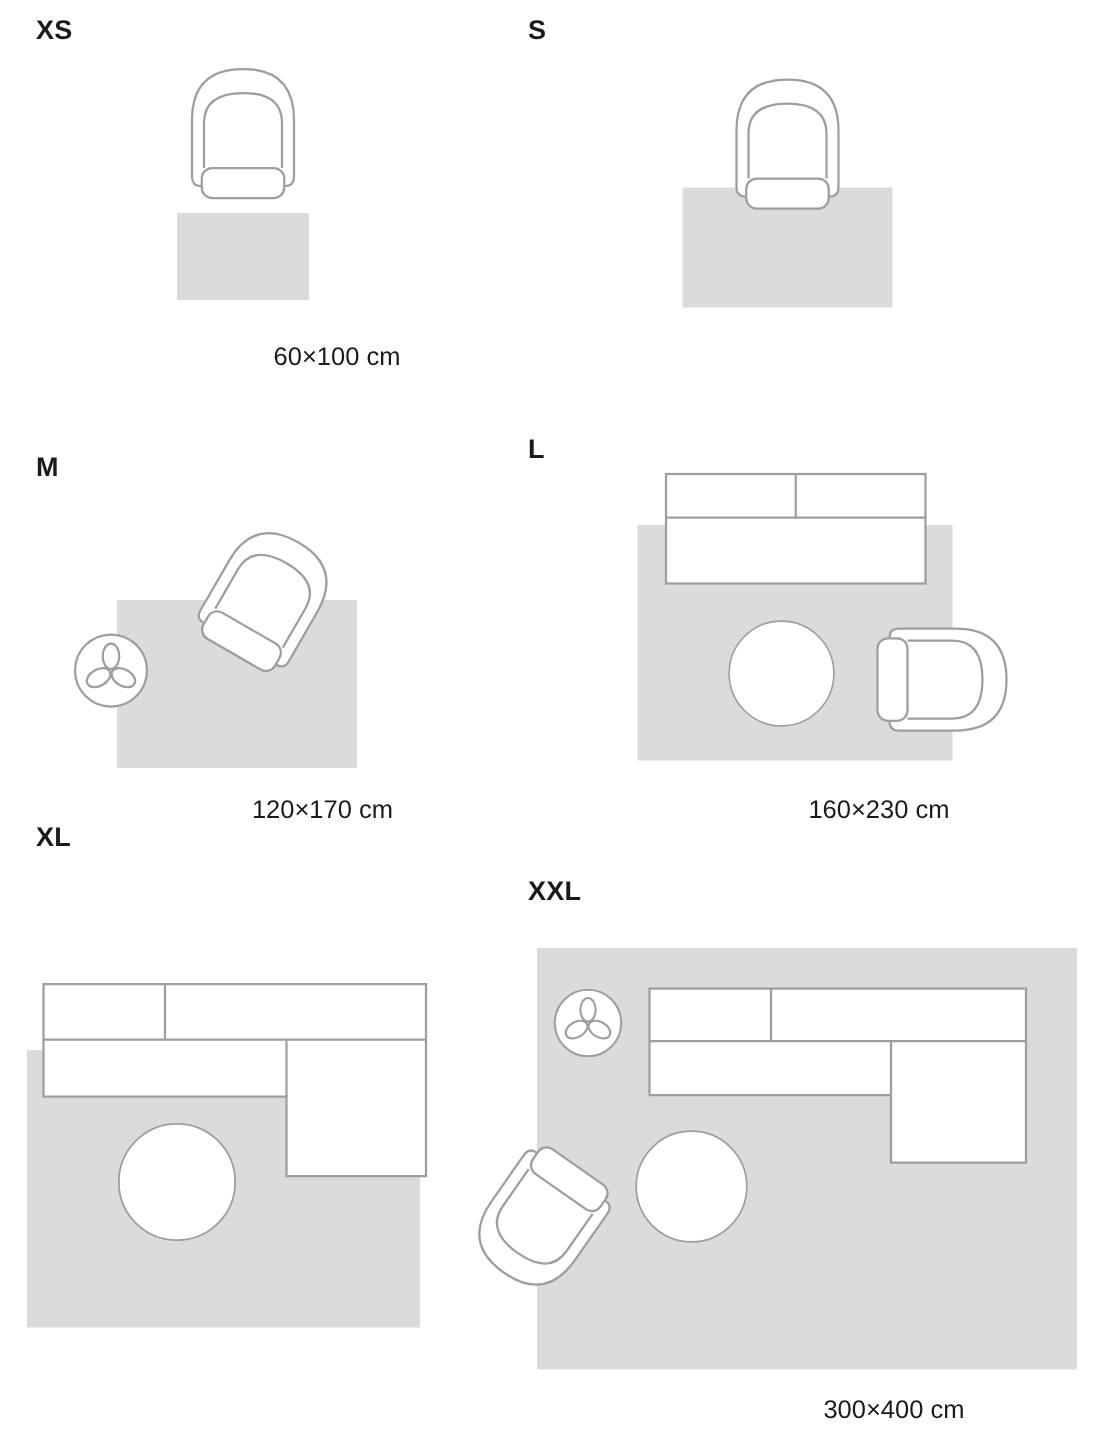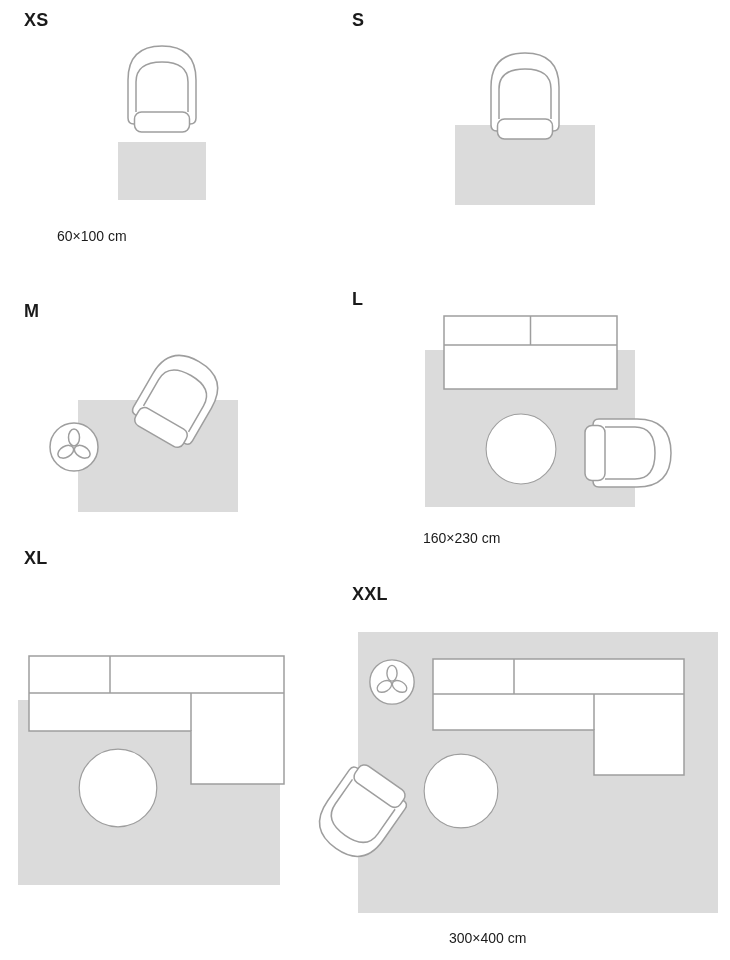--- a/index.html
+++ b/index.html
@@ -17,23 +17,23 @@
   }
   .size-label {
     position: absolute;
     font-weight: 700;
     font-size: 18px;
     letter-spacing: 0.2px;
     color: var(--text, #1a1a1a);
   }
   .dims {
     position: absolute;
-    font-size: 14px;
+    font-size: 17px;
     width: 210px;
-    text-align: left;
+    text-align: right;
     color: var(--text, #1a1a1a);
   }
   .rug {
     position: absolute;
     background: var(--rug, #dcdcdc);
   }
   .furn {
     position: absolute;
     color: var(--outline, #9e9e9e);
   }
@@ -106,20 +106,21 @@
   <div class="furn rot30" style="left:133px; top:348px; width:90px; height:100px">
     <svg viewBox="0 0 90 100">
         <use href="#armchair"></use>
       </svg>
   </div>
   <div class="furn" style="left:48px; top:421px; width:52px; height:52px">
     <svg viewBox="0 0 52 52">
         <use href="#plant"></use>
       </svg>
   </div>
+  <div class="dims" style="left:52px; top:530px">120×170 cm</div>
 
   <div class="size-label" style="left:352px; top:289px">L</div>
   <div class="rug" style="left:425px; top:350px; width:210px; height:157px"></div>
   <div class="furn" style="left:443px; top:315px; width:175px; height:75px">
     <svg viewBox="0 0 175 75">
         <use href="#sofa"></use>
       </svg>
   </div>
   <div class="furn" style="left:485px; top:413px; width:72px; height:72px">
     <svg viewBox="0 0 100 100">
@@ -161,15 +162,15 @@
   <div class="furn" style="left:423px; top:753px; width:76px; height:76px">
     <svg viewBox="0 0 100 100">
         <use href="#table"></use>
       </svg>
   </div>
   <div class="furn rot215" style="left:315px; top:764px; width:90px; height:100px">
     <svg viewBox="0 0 90 100">
         <use href="#armchair"></use>
       </svg>
   </div>
-  <div class="dims" style="left:449px; top:930px">300×400 cm</div>
+  <div class="dims" style="left:433px; top:930px">300×400 cm</div>
 
 </div>
 
 </body></html>

